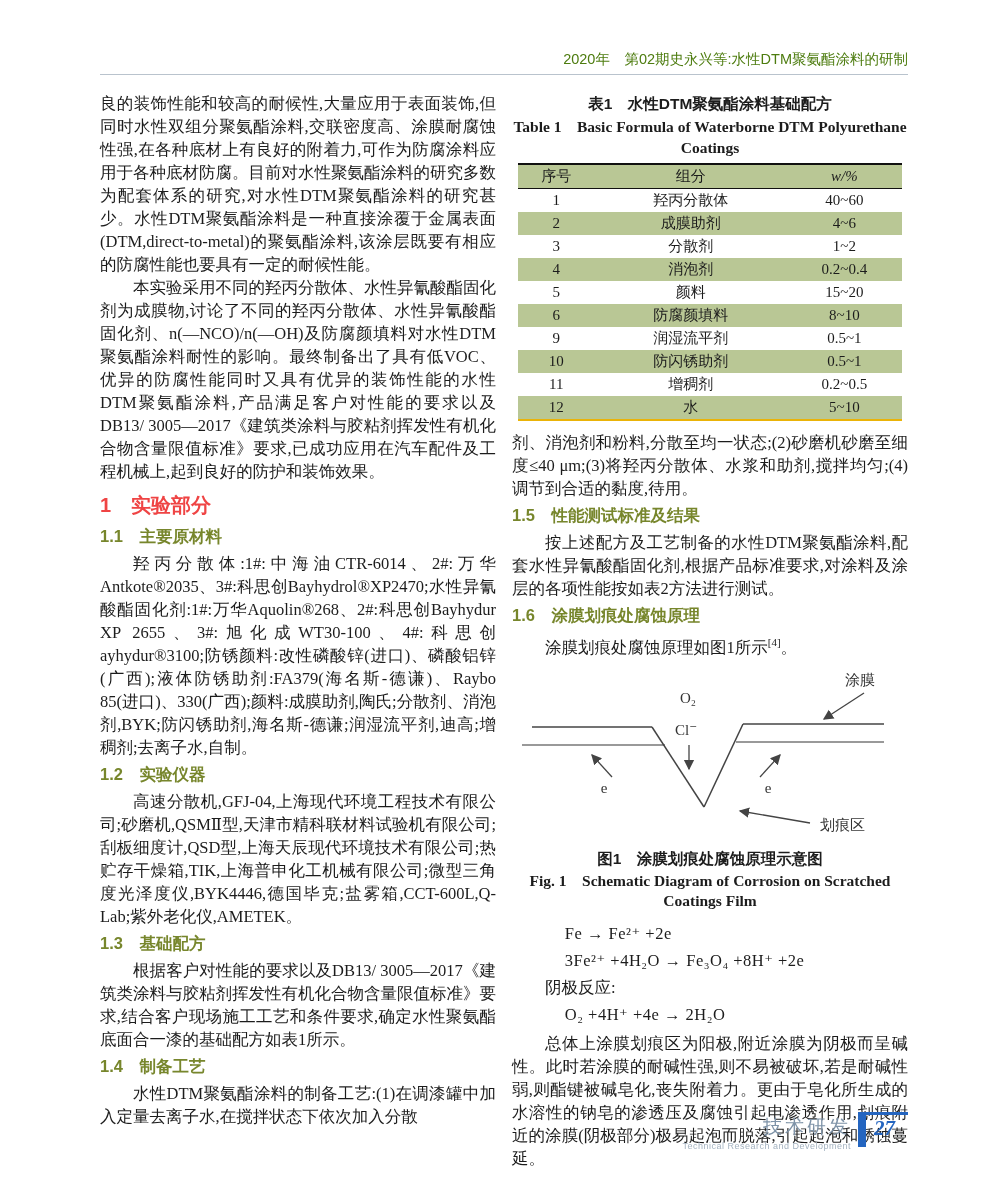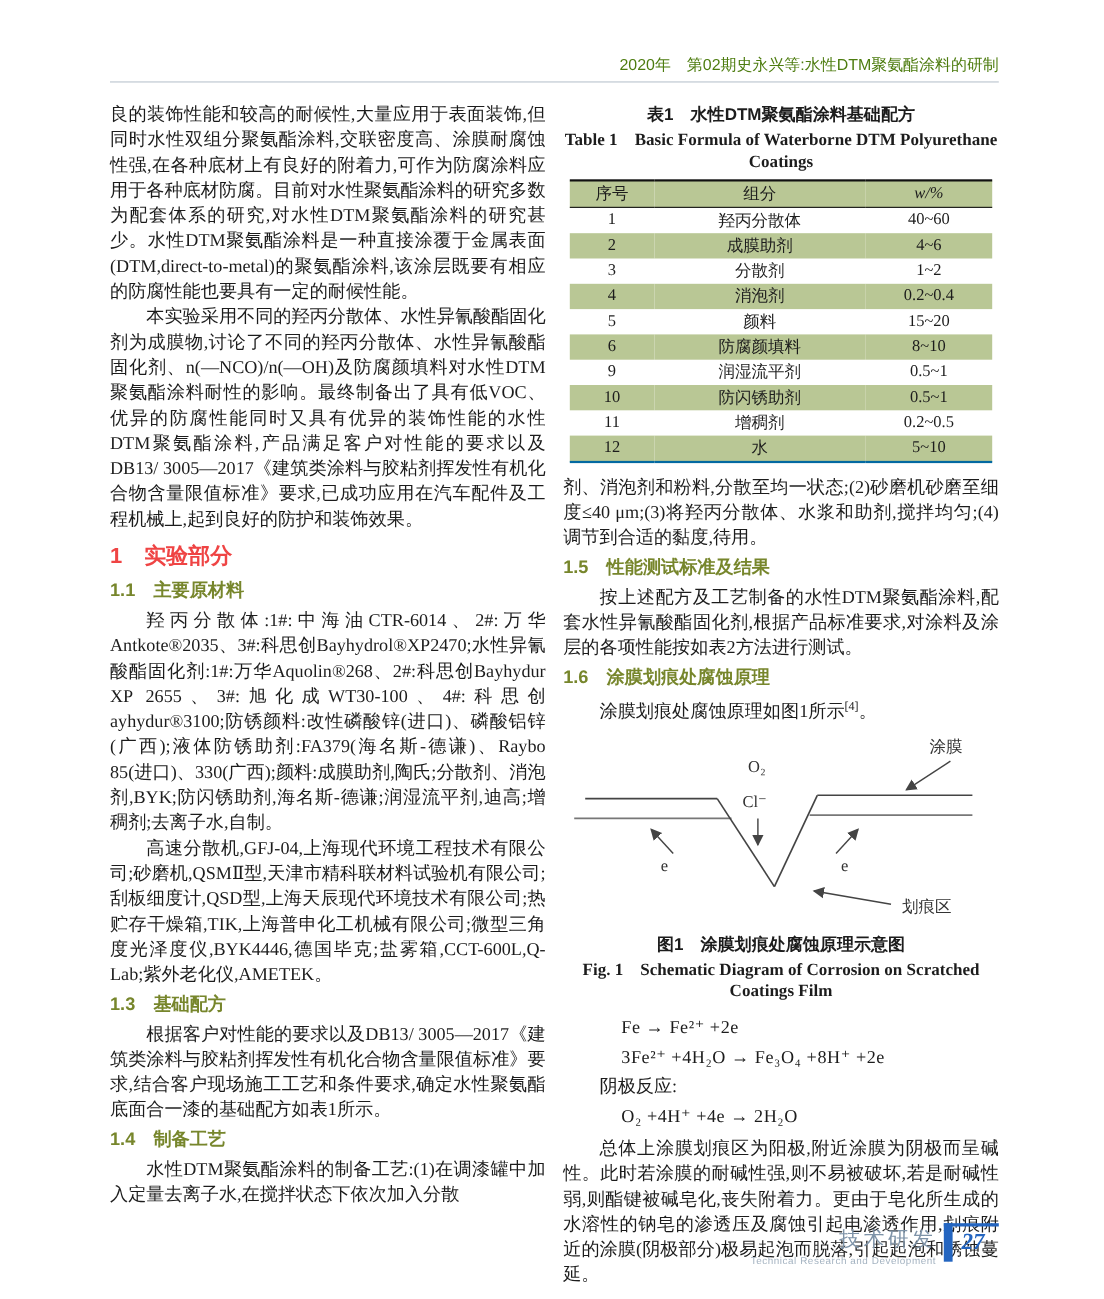--- a/index.html
+++ b/index.html
@@ -53,21 +53,21 @@
     white-space:pre-wrap;
   }
   .tcap-en {
     font-family:"Liberation Serif","DejaVu Serif",serif;
     font-weight:bold; font-size:15.5px; text-align:center; margin:1px 0;
     white-space:pre-wrap;
   }
   table.formula {
     width:97%; margin:6px auto 4px auto;
     border-collapse:collapse;
-    border-top:2px solid #111; border-bottom:2px solid #0369a1;
+    border-top:2px solid #111; border-bottom:2px solid #eab308;
     font-size:15px;
   }
   table.formula th, table.formula td {
     text-align:center; font-weight:normal; padding:2px 4px; height:19px;
   }
   table.formula thead tr { background:#b9c795; border-bottom:1.5px solid #111; }
   table.formula tbody tr.green { background:#b9c795; }
   th.wcol { font-style:italic; }
 
   
@@ -133,20 +133,21 @@
 
     <div class="col">
       <p class="body-text">良的装饰性能和较高的耐候性,大量应用于表面装饰,但同时水性双组分聚氨酯涂料,交联密度高、涂膜耐腐蚀性强,在各种底材上有良好的附着力,可作为防腐涂料应用于各种底材防腐。目前对水性聚氨酯涂料的研究多数为配套体系的研究,对水性DTM聚氨酯涂料的研究甚少。水性DTM聚氨酯涂料是一种直接涂覆于金属表面(DTM,direct-to-metal)的聚氨酯涂料,该涂层既要有相应的防腐性能也要具有一定的耐候性能。</p>
       <p class="body-text indent">本实验采用不同的羟丙分散体、水性异氰酸酯固化剂为成膜物,讨论了不同的羟丙分散体、水性异氰酸酯固化剂、n(—NCO)/n(—OH)及防腐颜填料对水性DTM聚氨酯涂料耐性的影响。最终制备出了具有低VOC、优异的防腐性能同时又具有优异的装饰性能的水性DTM聚氨酯涂料,产品满足客户对性能的要求以及DB13/ 3005—2017《建筑类涂料与胶粘剂挥发性有机化合物含量限值标准》要求,已成功应用在汽车配件及工程机械上,起到良好的防护和装饰效果。</p>
 
       <div class="sec-h1">1　实验部分</div>
 
       <div class="sec-h2">1.1　主要原材料</div>
       <p class="body-text indent">羟丙分散体:1#:中海油CTR-6014、2#:万华Antkote®2035、3#:科思创Bayhydrol®XP2470;水性异氰酸酯固化剂:1#:万华Aquolin®268、2#:科思创Bayhydur XP 2655、3#:旭化成WT30-100、4#:科思创ayhydur®3100;防锈颜料:改性磷酸锌(进口)、磷酸铝锌(广西);液体防锈助剂:FA379(海名斯-德谦)、Raybo 85(进口)、330(广西);颜料:成膜助剂,陶氏;分散剂、消泡剂,BYK;防闪锈助剂,海名斯-德谦;润湿流平剂,迪高;增稠剂;去离子水,自制。</p>
 
+      <div class="sec-h2">1.2　实验仪器</div>
       <p class="body-text indent">高速分散机,GFJ-04,上海现代环境工程技术有限公司;砂磨机,QSMⅡ型,天津市精科联材料试验机有限公司;刮板细度计,QSD型,上海天辰现代环境技术有限公司;热贮存干燥箱,TIK,上海普申化工机械有限公司;微型三角度光泽度仪,BYK4446,德国毕克;盐雾箱,CCT-600L,Q-Lab;紫外老化仪,AMETEK。</p>
 
       <div class="sec-h2">1.3　基础配方</div>
       <p class="body-text indent">根据客户对性能的要求以及DB13/ 3005—2017《建筑类涂料与胶粘剂挥发性有机化合物含量限值标准》要求,结合客户现场施工工艺和条件要求,确定水性聚氨酯底面合一漆的基础配方如表1所示。</p>
 
       <div class="sec-h2">1.4　制备工艺</div>
       <p class="body-text indent">水性DTM聚氨酯涂料的制备工艺:(1)在调漆罐中加入定量去离子水,在搅拌状态下依次加入分散</p>
     </div>
 
     <div class="col">

